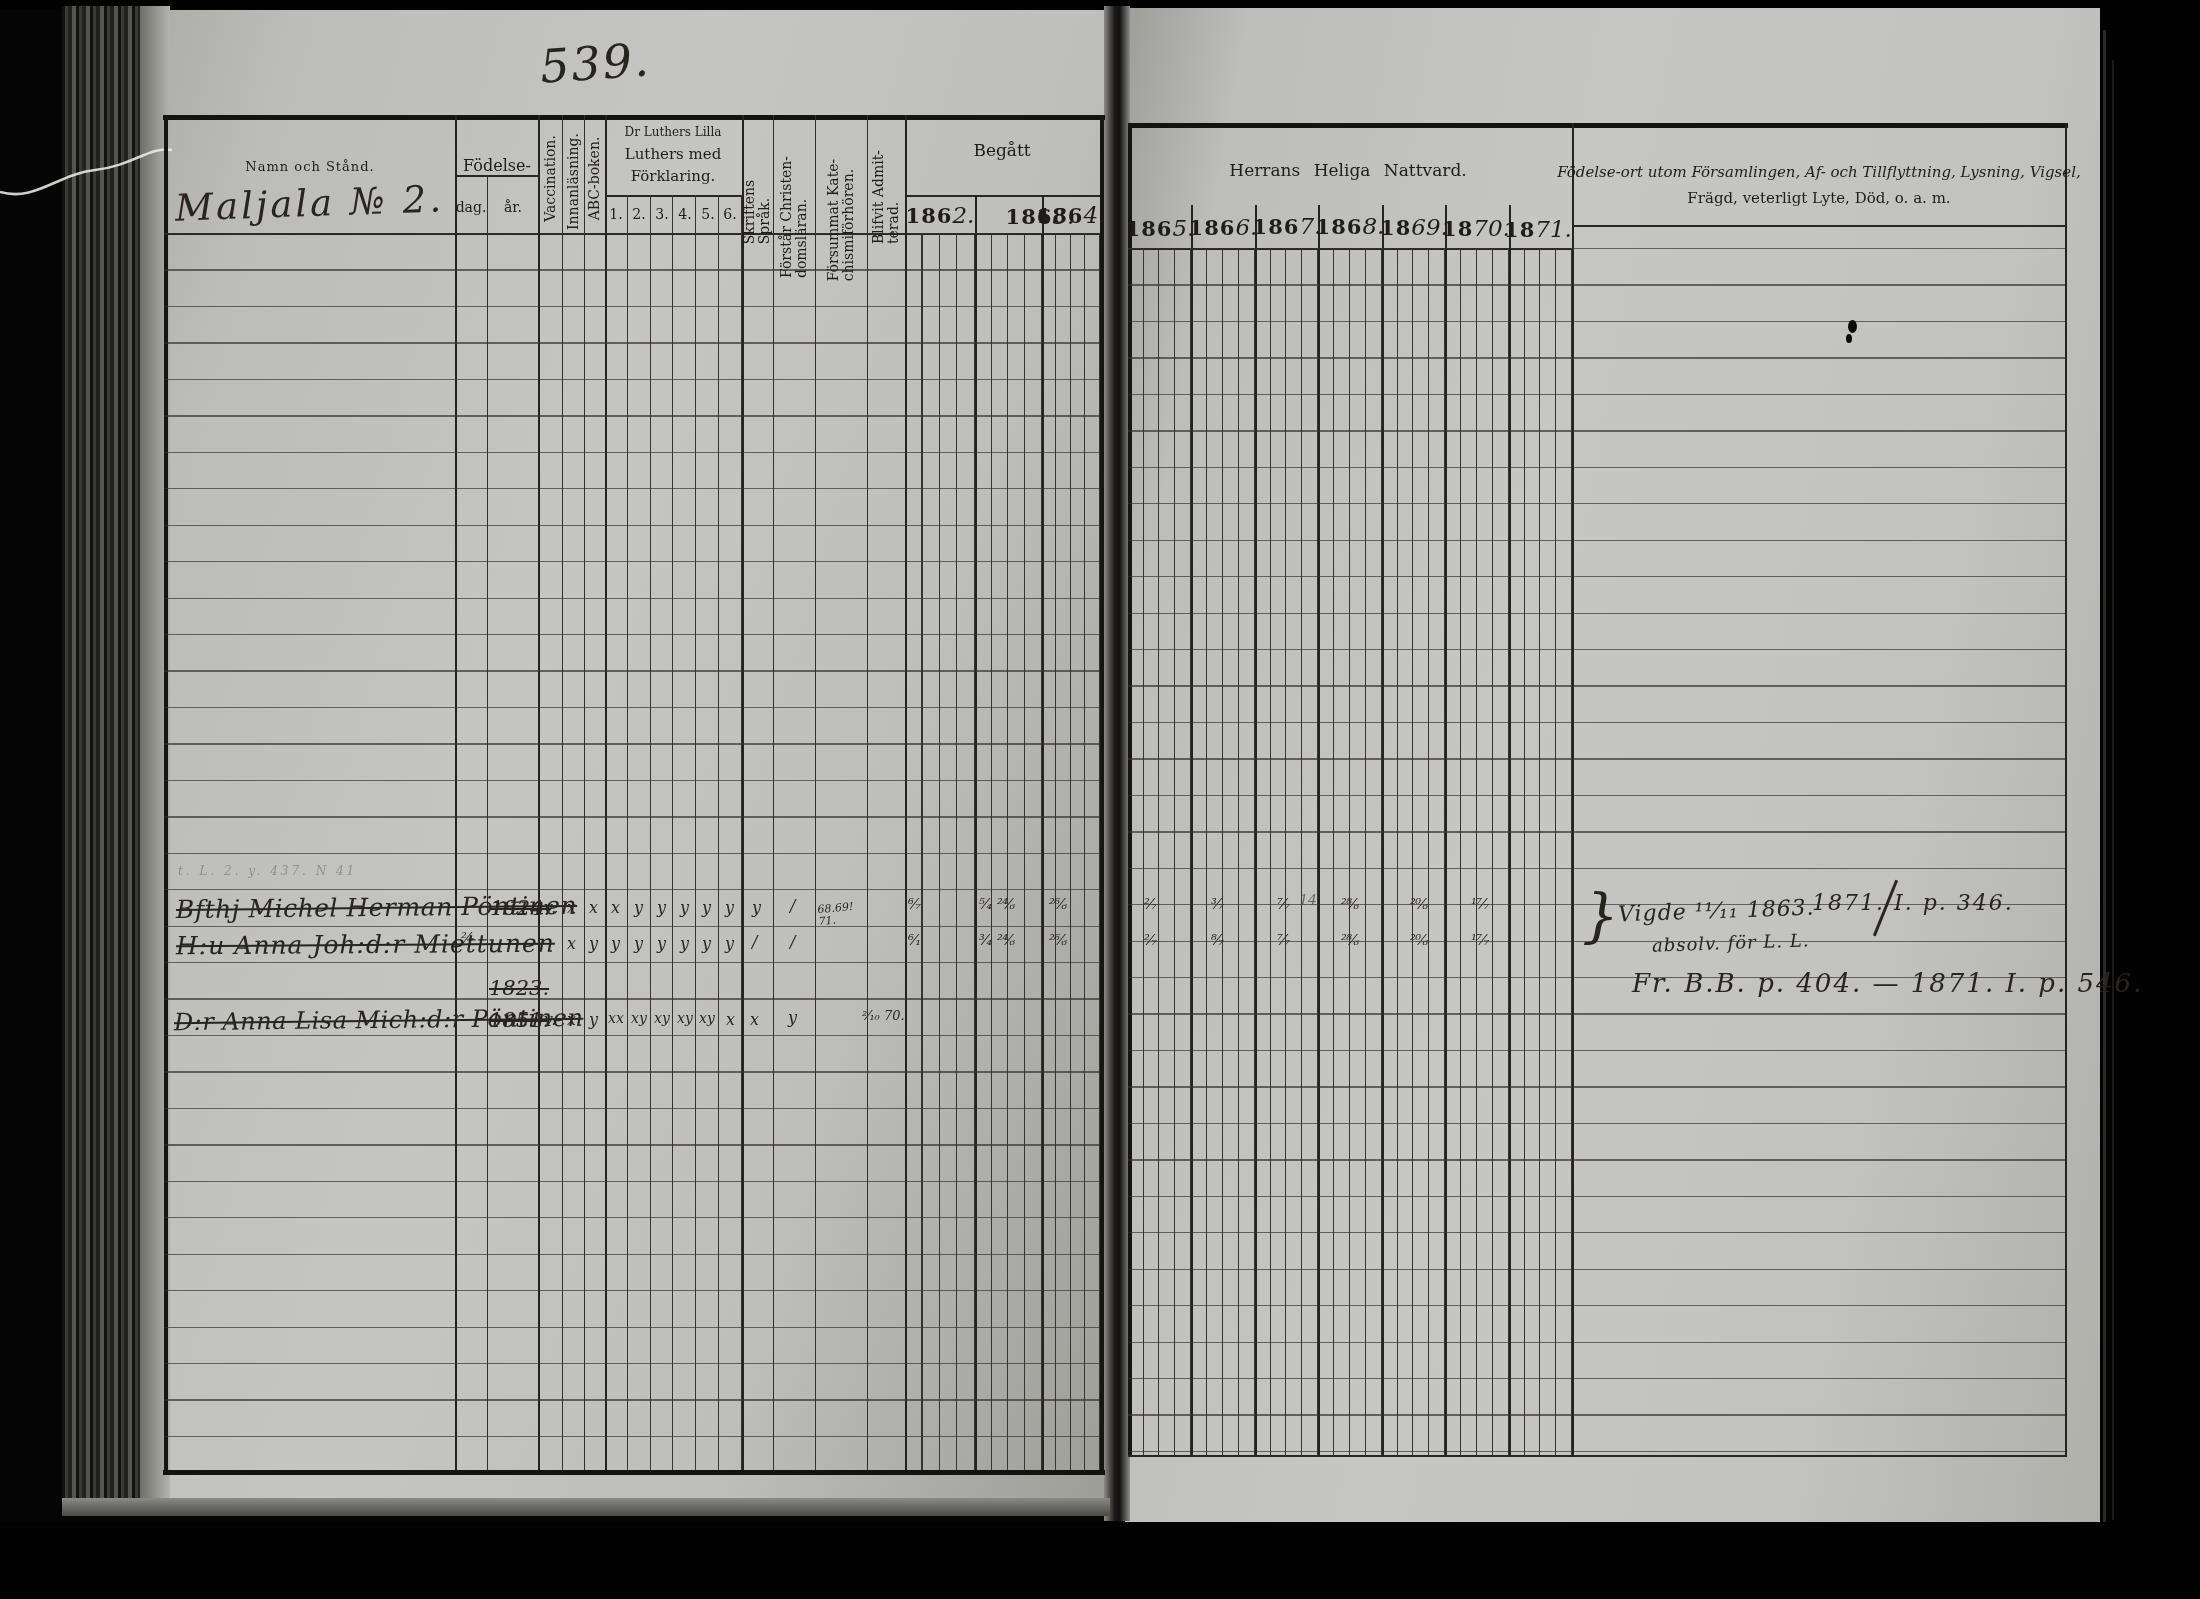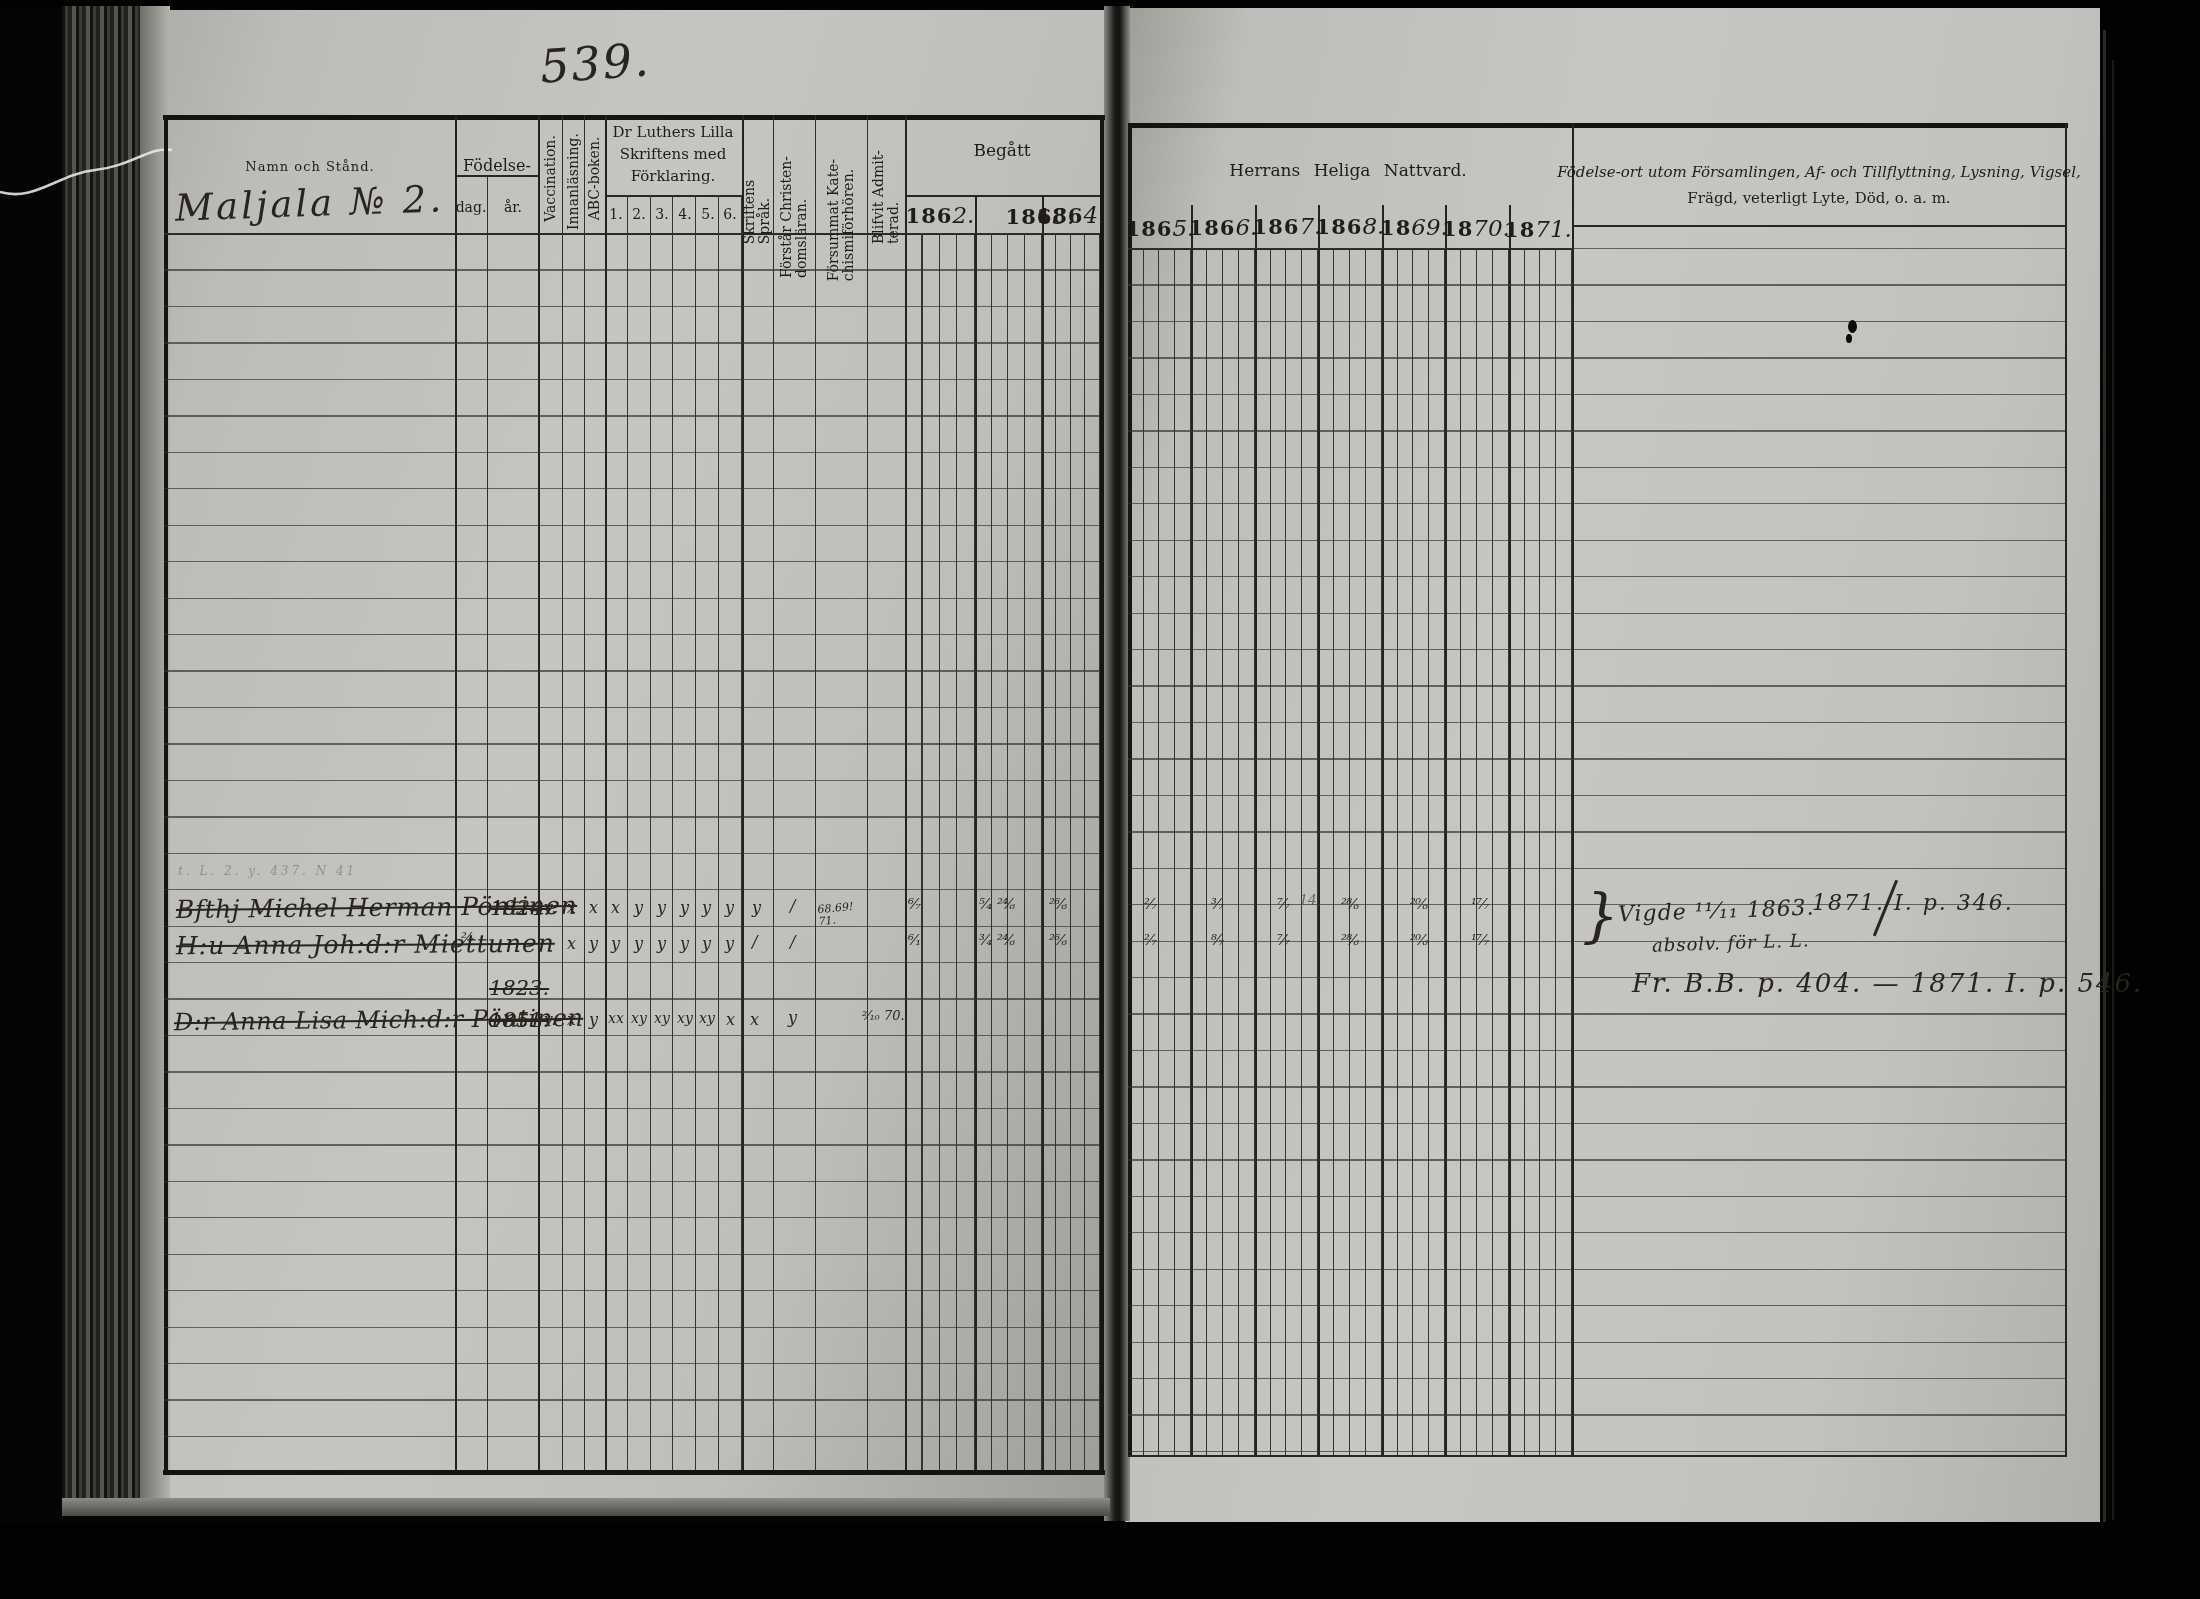--- a/index.html
+++ b/index.html
@@ -111,22 +111,22 @@
   <div class="vlab" style="left:538px;top:122px;width:24px;height:112px;">
     <div class="in">Vaccination.</div>
     </div>
   <div class="vlab" style="left:562px;top:122px;width:22px;height:118px;">
     <div class="in">Innanläsning.</div>
     </div>
   <div class="vlab" style="left:584px;top:122px;width:21px;height:112px;">
     <div class="in">ABC-boken.</div>
     </div>
 
-  <div class="pt center" style="left:673px;top:132px;font-size:15px;">Dr Luthers Lilla</div>
-  <div class="pt center" style="left:673px;top:154px;font-size:15px;">Skriftens med</div>
+  <div class="pt center" style="left:673px;top:132px;font-size:12px;">Dr Luthers Lilla</div>
+  <div class="pt center" style="left:673px;top:154px;font-size:15px;">Luthers med</div>
   <div class="pt center" style="left:673px;top:176px;font-size:15px;">Förklaring.</div>
   <div class="pt center" style="left:616px;top:214px;font-size:14px;">1.</div>
   <div class="pt center" style="left:639px;top:214px;font-size:14px;">2.</div>
   <div class="pt center" style="left:662px;top:214px;font-size:14px;">3.</div>
   <div class="pt center" style="left:685px;top:214px;font-size:14px;">4.</div>
   <div class="pt center" style="left:708px;top:214px;font-size:14px;">5.</div>
   <div class="pt center" style="left:730px;top:214px;font-size:14px;">6.</div>
 
   <div class="vlab" style="left:742px;top:122px;width:31px;height:180px;">
     <div class="in"><span>Skriftens</span><br><span>Språk.</span></div>

